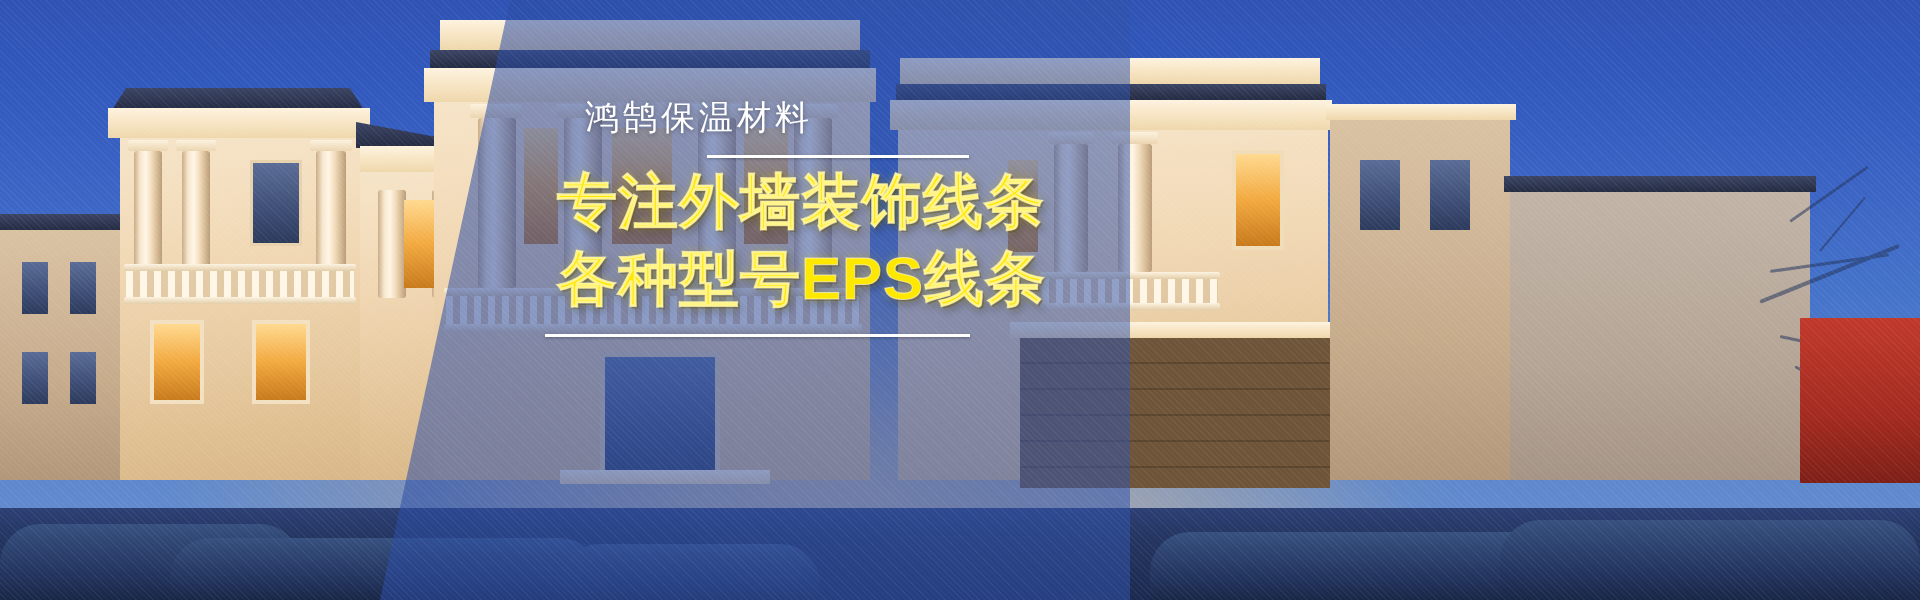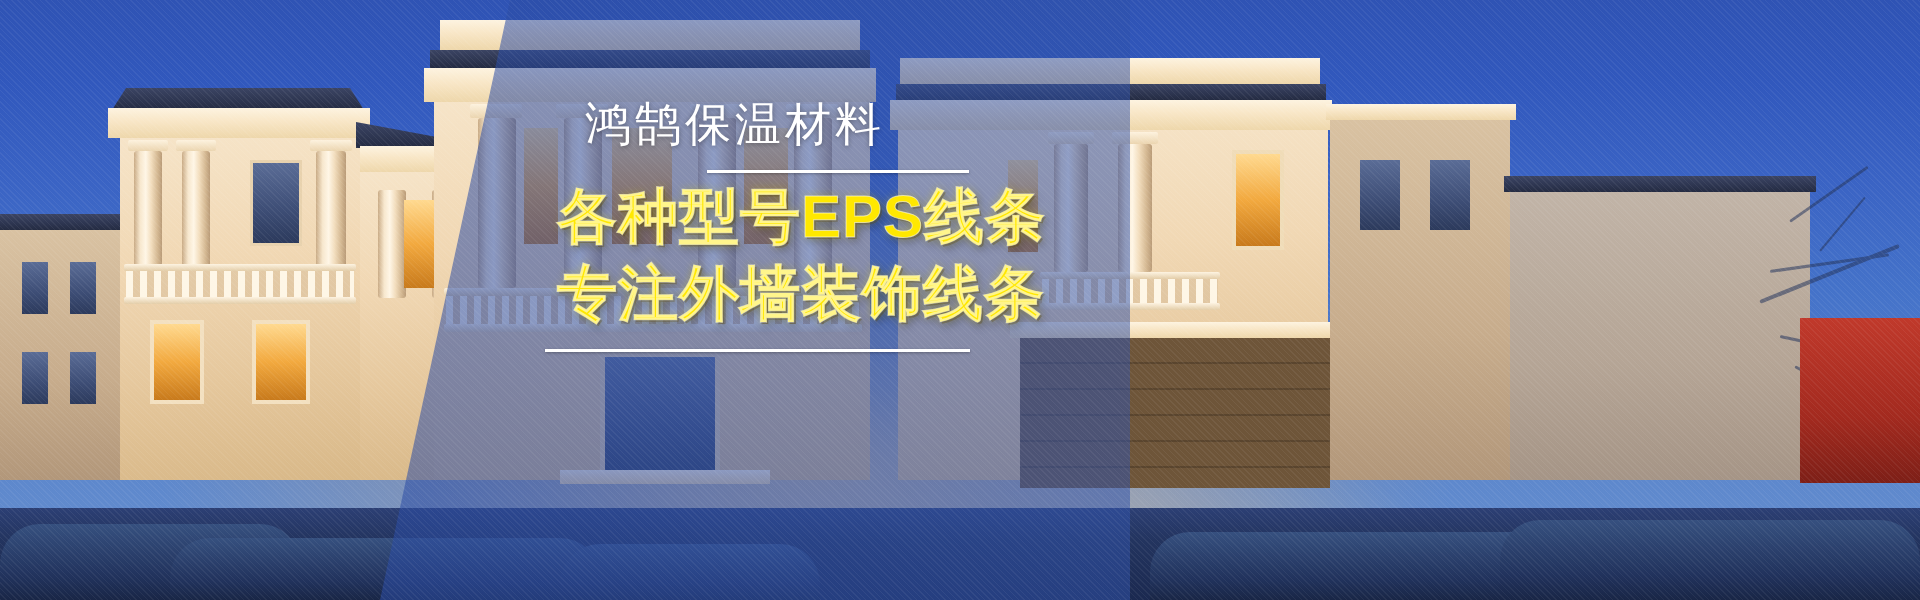--- a/index.html
+++ b/index.html
@@ -96,21 +96,21 @@
     background:repeating-linear-gradient(45deg, rgba(255,255,255,.055) 0 1px, rgba(255,255,255,0) 1px 4px);
     pointer-events:none;
   }
 
   
   .content{
     position:absolute; left:555px; top:96px; width:560px;
     text-align:left;
   }
   .brand{
-    font-size:46px; font-weight:400; color:#ffffff; letter-spacing:4px;
+    font-size:34px; font-weight:400; color:#ffffff; letter-spacing:4px;
     line-height:1.25; margin-left:30px;
     text-shadow:0 1px 5px rgba(0,0,0,.38);
   }
   .rule-top{
     width:262px; height:3px; background:#ffffff; margin:16px 0 0 152px;
     box-shadow:0 1px 3px rgba(0,0,0,.3);
   }
   .headline{
     margin-top:10px; margin-left:2px;
     font-size:60px; font-weight:bold; color:#ffe800;
@@ -251,21 +251,21 @@
   <div class="panel-edge"></div>
 
   <div class="hatch"></div>
 
   <div class="content">
 
     <div class="brand">鸿鹄保温材料</div>
 
     <div class="rule-top"></div>
 
+    <div class="headline">专注外墙装饰线条</div>
+
     <div class="headline">各种型号EPS线条</div>
 
-    <div class="headline">专注外墙装饰线条</div>
-
     <div class="rule-bot"></div>
 
   </div>
 
 </div>
 
 </body></html>

